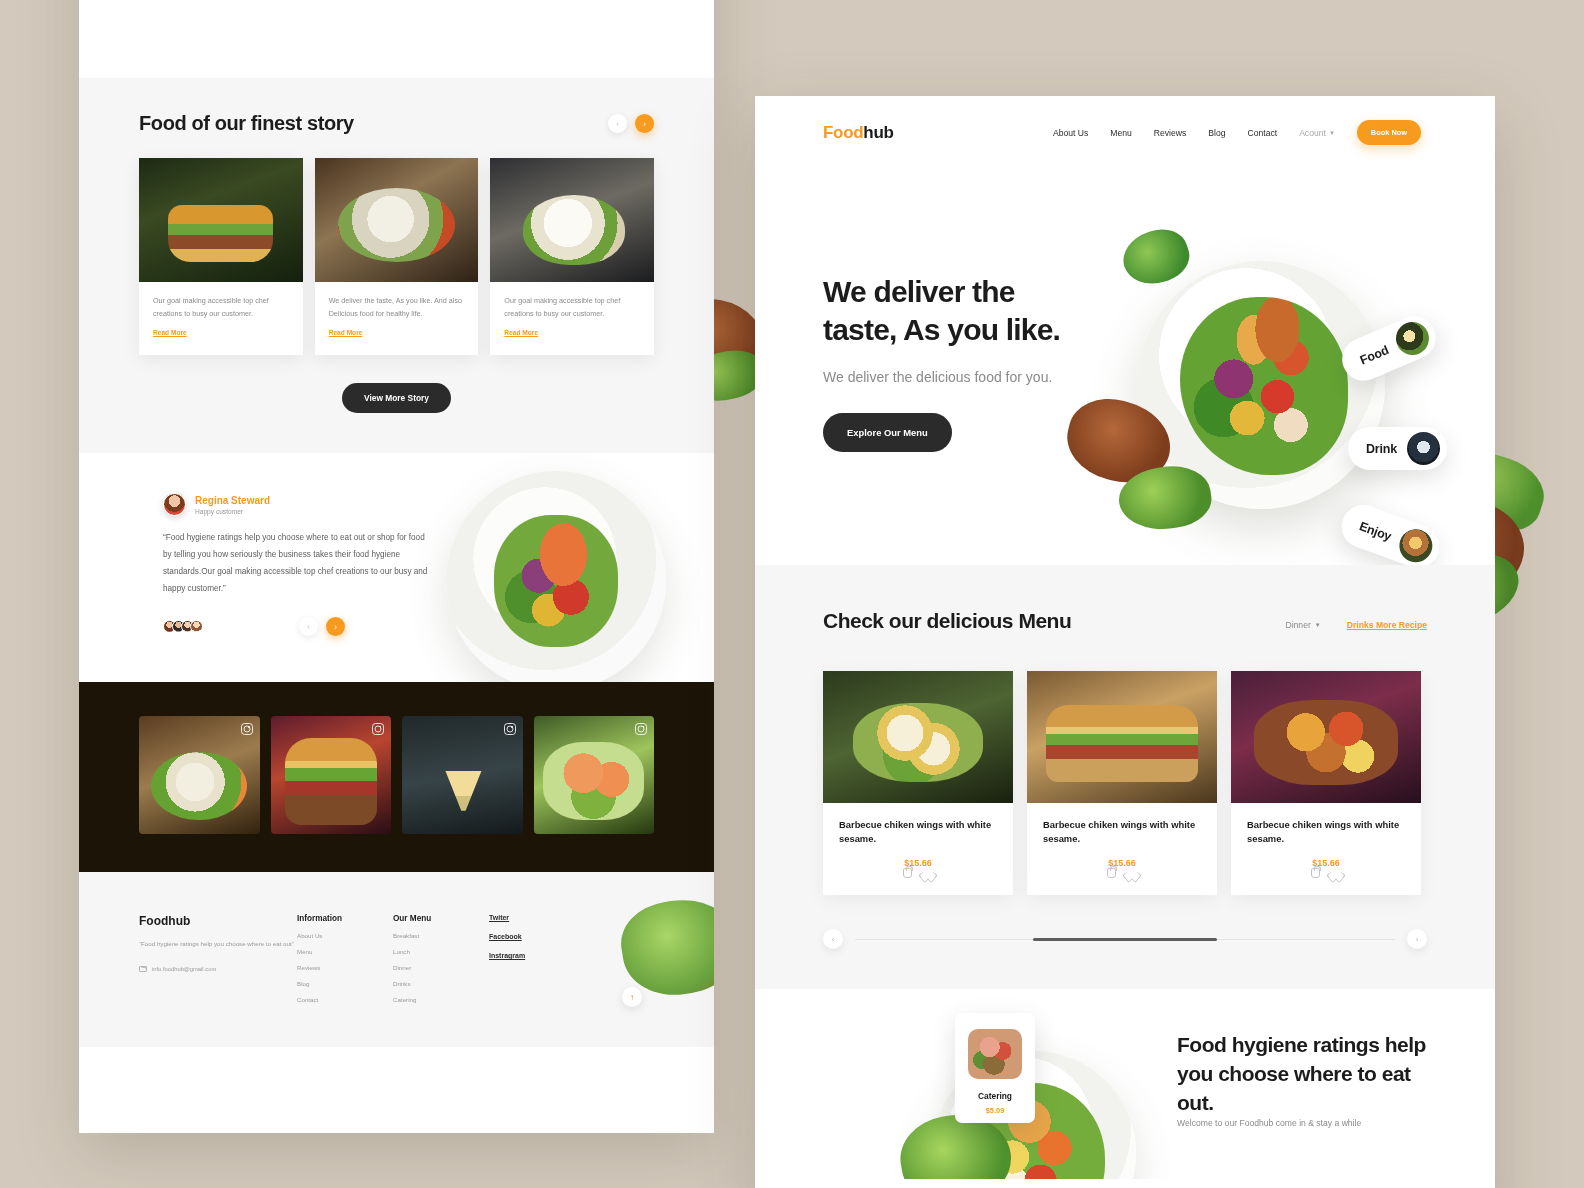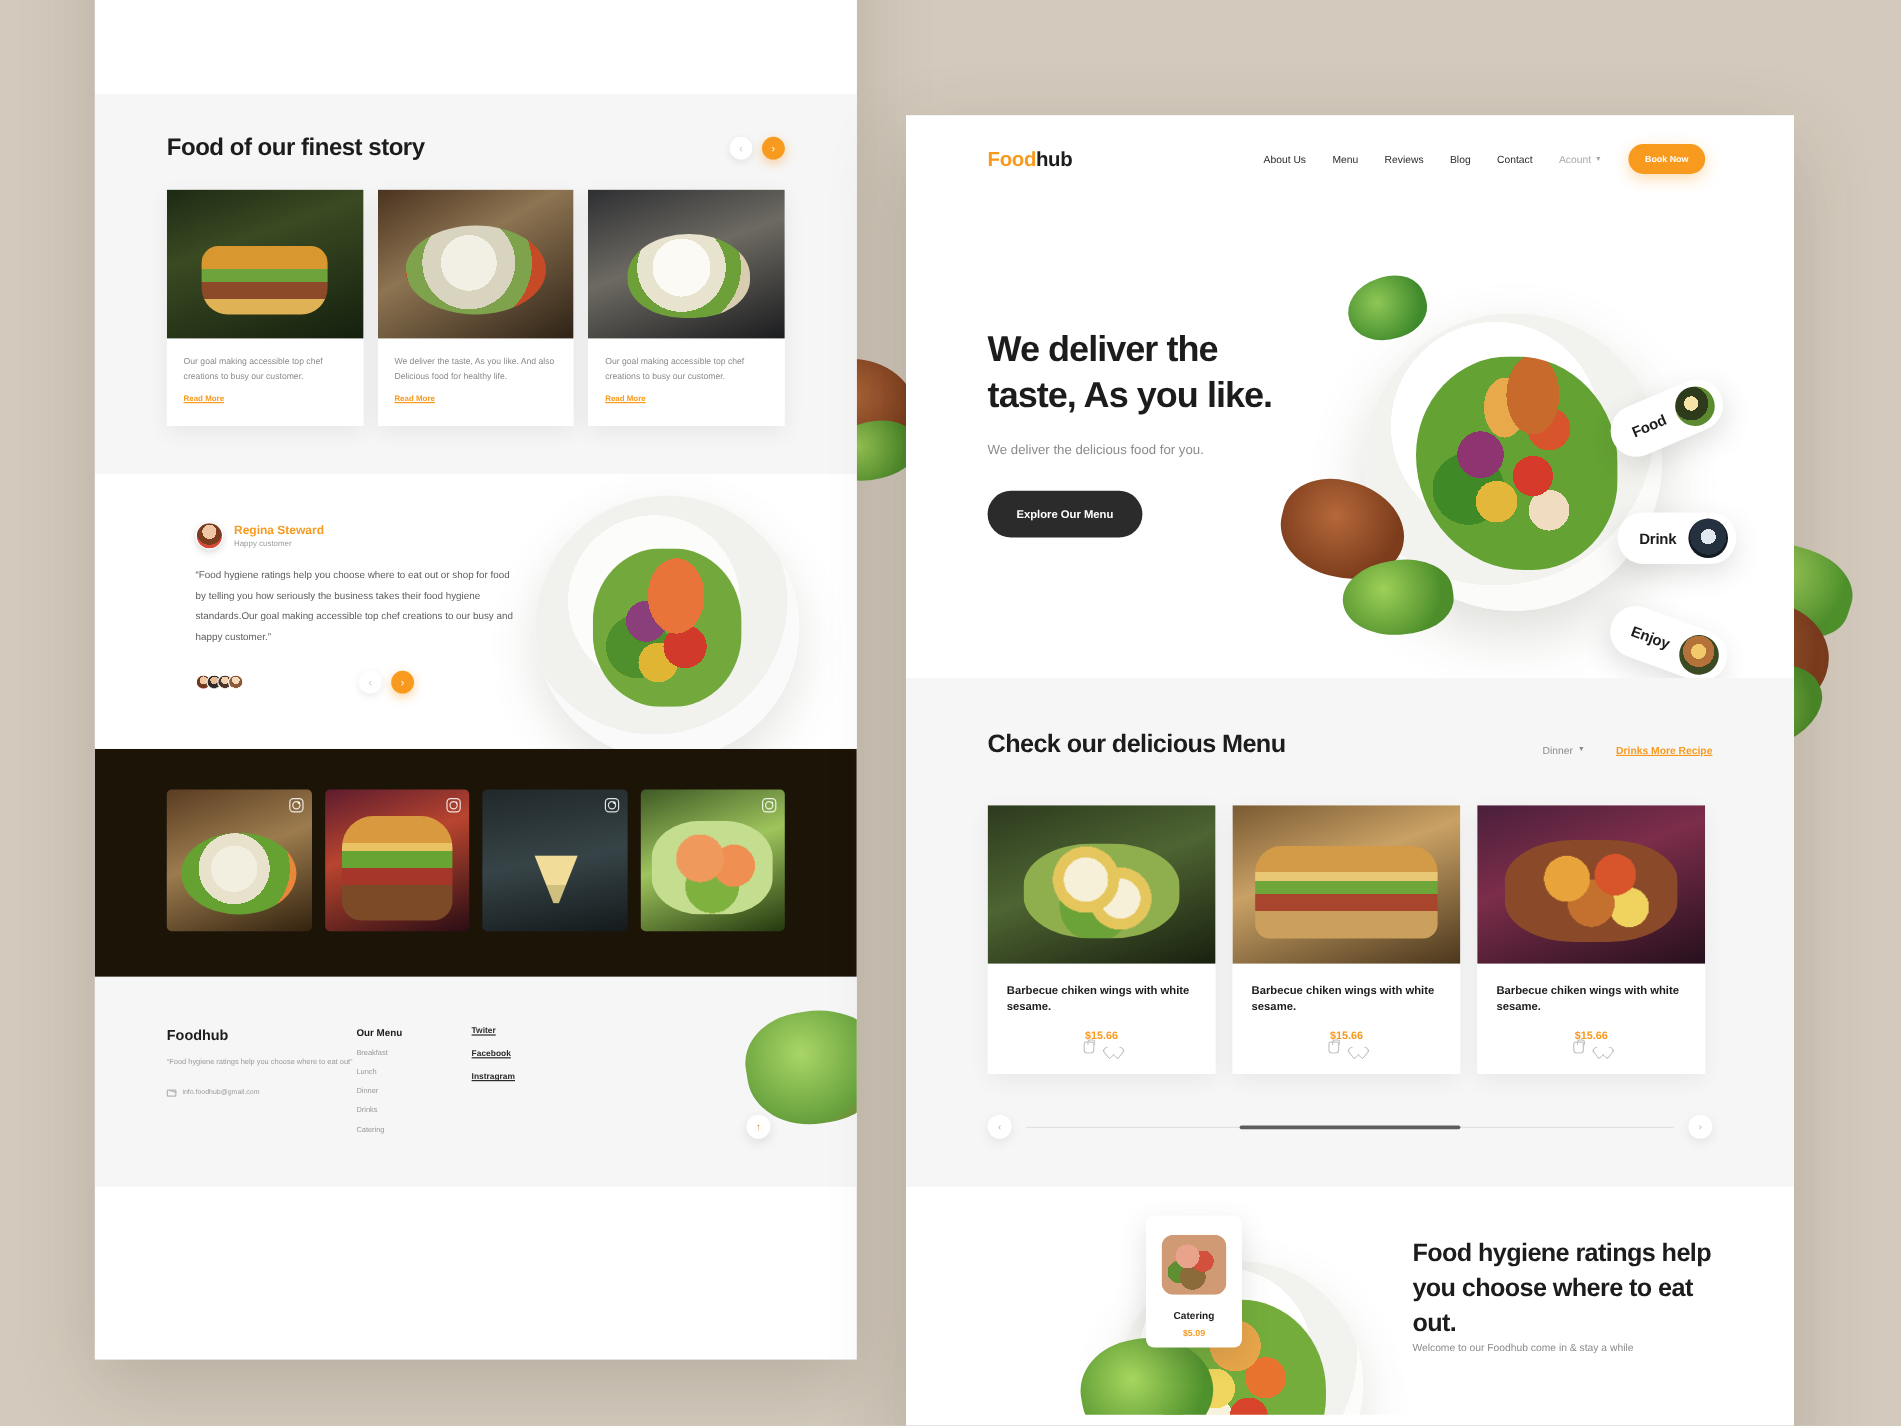--- a/index.html
+++ b/index.html
@@ -158,21 +158,21 @@
   .nav-acount { font-size:8.6px; color:#a8a8a8; cursor:pointer; display:flex; align-items:center; gap:3px; }
   .caret { font-size:6px; }
   .btn-book {
     background:#f79a1e; color:#fff; border:none; border-radius:13px; padding:8px 14px;
     font-size:7.4px; font-weight:700; cursor:pointer; box-shadow:0 4px 12px rgba(247,154,30,.35);
   }
 
   .hero { position:relative; height:420px; }
   .hero-copy { position:absolute; left:68px; top:128px; width:250px; }
   .hero-h1 { font-size:30px; line-height:1.28; font-weight:800; color:#1c1c1c; letter-spacing:-.8px; }
-  .hero-sub { margin-top:19px; font-size:11px; color:#8b8b8b; }
+  .hero-sub { margin-top:19px; font-size:14px; color:#8b8b8b; }
   .btn-explore-menu {
     margin-top:28px; background:#2b2b2b; color:#fff; border:none; border-radius:22px;
     padding:14px 24px; font-size:9.4px; font-weight:700; cursor:pointer;
   }
   .hero-visual { position:absolute; left:330px; top:60px; width:390px; height:360px; }
   .hero-plate {
     position:absolute; left:52px; top:56px; width:248px; height:248px; border-radius:50%;
     background:radial-gradient(circle at 44% 38%, #ffffff 0 42%, #f2f2ef 42% 64%, #fbfbfa 64% 100%);
     box-shadow:0 20px 48px rgba(90,90,70,.2);
   }
@@ -359,20 +359,23 @@
         </div>
         <div class="story-card">
           <div class="story-img si3"></div>
           <div class="story-body">
             <div class="story-text">Our goal making accessible top chef creations to busy our customer.</div>
             <div class="read-more">Read More</div>
           </div>
         </div>
       </div>
 
+      <div class="view-more-wrap">
+        <button class="btn-view-more">View More Story</button>
+      </div>
     </div>
 
     <div class="pl-testimonial">
       <div class="t-plate-wrap">
         <div class="t-plate"></div>
       </div>
       <div class="t-inner">
         <div class="t-person">
           <div class="t-avatar"></div>
           <div>
@@ -416,20 +419,28 @@
       <div class="footer-cols">
         <div class="fc-brand">
           <div class="fc-logo">Foodhub</div>
           <div class="fc-tag">“Food hygiene ratings help you choose where to eat out”</div>
           <div class="fc-mail">
             <span class="mail-ico"></span>
             <span>info.foodhub@gmail.com</span>
           </div>
         </div>
 
+        <div class="fc-col">
+          <div class="fc-head">Information</div>
+          <div class="fc-item">About Us</div>
+          <div class="fc-item">Menu</div>
+          <div class="fc-item">Reviews</div>
+          <div class="fc-item">Blog</div>
+          <div class="fc-item">Contact</div>
+        </div>
 
         <div class="fc-col">
           <div class="fc-head">Our Menu</div>
           <div class="fc-item">Breakfast</div>
           <div class="fc-item">Lunch</div>
           <div class="fc-item">Dinner</div>
           <div class="fc-item">Drinks</div>
           <div class="fc-item">Catering</div>
         </div>
 

